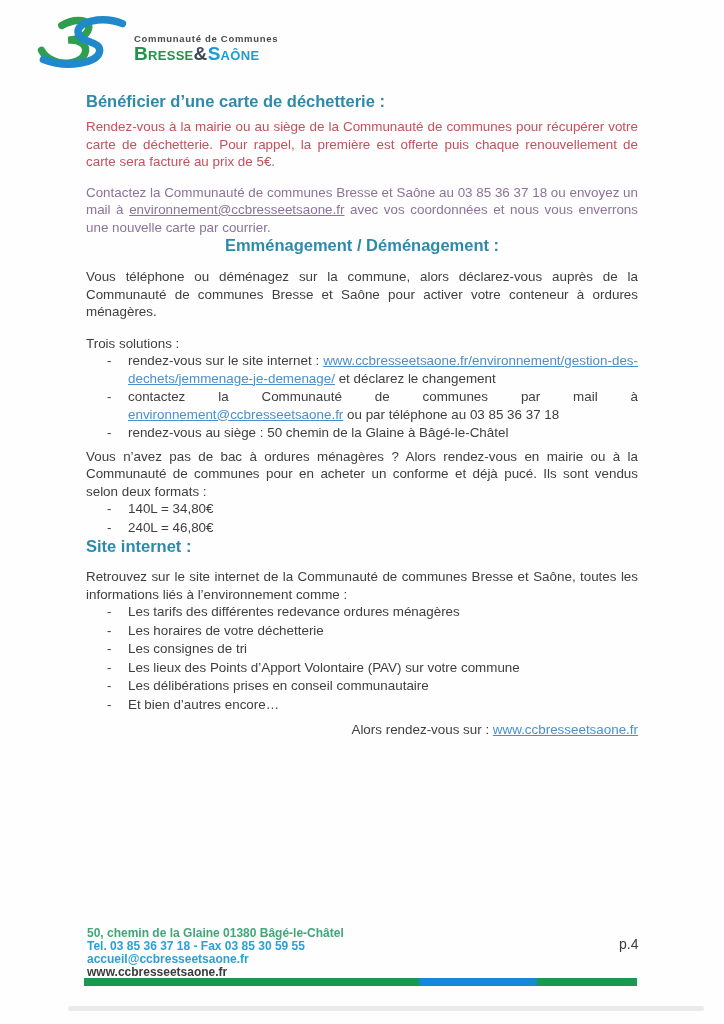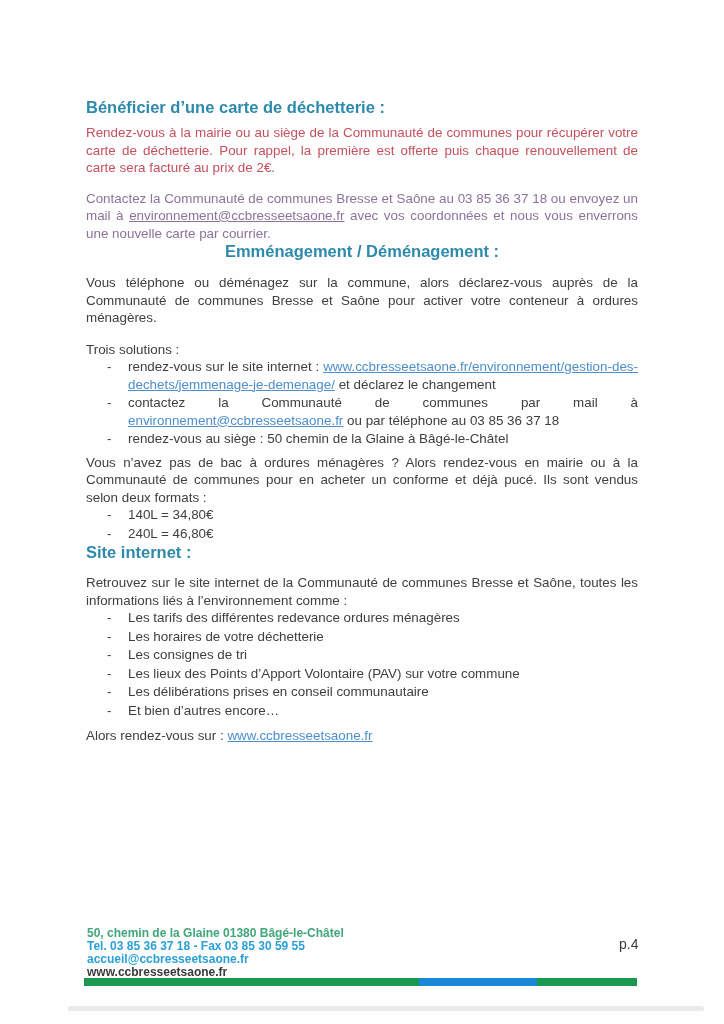--- a/index.html
+++ b/index.html
@@ -15,21 +15,21 @@
   
   .logo { position: absolute; top: 13px; left: 36px; display: flex; align-items: center; }
   .logo-mark { width: 92px; height: 58px; }
   .logo-text { margin-left: 6px; padding-top: 12px; }
   .logo-tagline { font-size: 9.5px; letter-spacing: 0.7px; color: #4a4a4a; font-weight: bold; }
   .logo-name { font-variant: small-caps; font-weight: bold; font-size: 19px; line-height: 20px; letter-spacing: 0.3px; }
   .ln-green { color: #1e9548; }
   .ln-amp { color: #3c4a52; }
   .ln-blue { color: #1b9cd4; }
   
-  .content { position: absolute; top: 98px; left: 86px; width: 552px; font-size: 13.4px; line-height: 17.5px; }
+  .content { position: absolute; top: 92px; left: 86px; width: 552px; font-size: 13.4px; line-height: 17.5px; }
   h2.sec { margin: 0; font-size: 16.5px; line-height: 19px; color: #2e8aab; font-weight: bold; }
   p { margin: 0; text-align: justify; }
   .red  { color: #c4515e; }
   .purple { color: #8d7299; }
   .purple a { color: #8d7299; }
   a.doclink { color: #4d8ecb; text-decoration: underline; }
   .mt-h1 { margin-top: 0px; }
   .p-red { margin-top: 7px; }
   .p-purple { margin-top: 13px; }
   .h-emm { margin-top: 36px; text-align: center; }
@@ -37,42 +37,54 @@
   .p-label { margin-top: 14px; }
   ul.dash { list-style: none; margin: 0; padding: 0 0 0 21px; }
   ul.dash li { position: relative; padding-left: 21px; text-align: justify; margin-bottom: 1px; }
   ul.dash li::before { content: "-"; position: absolute; left: 0; top: 0; }
   .ul-solutions { margin-top: 7px; }
   .p-bac { margin-top: 6px; }
   .ul-formats { margin-top: 12px; }
   .h-site { margin-top: 37px; }
   .p-site-intro { margin-top: 12px; }
   .ul-site { margin-top: 9px; }
-  .p-outro { margin-top: 8px; text-align: left; }
+  .p-outro { margin-top: 8px; text-align: right; }
   
   .footer-block { position: absolute; left: 87px; top: 927px; }
   .f-line { font-size: 12px; font-weight: bold; line-height: 13px; text-align: left; }
   .f-green { color: #41a679; }
   .f-blue  { color: #2ba0d6; }
   .f-dark  { color: #3b3b3b; }
   .page-num { position: absolute; left: 619px; top: 936px; font-size: 14px; color: #3b3b3b; }
   .footer-bar { position: absolute; left: 84px; top: 978px; width: 553px; height: 8px; display: flex; }
   .fb-seg { height: 100%; }
   .edge-shadow { position: absolute; left: 68px; top: 1006px; width: 636px; height: 5px; background: #eaeaea; border-radius: 3px; }
 </style>
 </head>
 <body>
 
 <div class="page">
 
+  <div class="logo">
+    <svg class="logo-mark" viewBox="0 0 100 62" xmlns="http://www.w3.org/2000/svg">
+      <path d="M28 13 C44 4 60 7 57 17 C55 25 43 29 35 29 C47 28 57 34 53 44 C49 54 30 57 18 51 C12 48 8 44 6 40" fill="none" stroke="#2f9e4f" stroke-width="8" stroke-linecap="round"></path>
+      <path d="M94 11 C72 2 42 9 46 22 C49 32 72 30 69 42 C66 54 34 60 8 50" fill="none" stroke="#2089cc" stroke-width="8" stroke-linecap="round"></path>
+    </svg>
+    <div class="logo-text">
+      <div class="logo-tagline">Communauté de Communes</div>
+      <div class="logo-name">
+        <span class="ln-green">Bresse</span><span class="ln-amp">&amp;</span><span class="ln-blue">Saône</span>
+      </div>
+    </div>
+  </div>
 
   <div class="content">
 
     <h2 class="sec mt-h1">Bénéficier d’une carte de déchetterie :</h2>
-    <p class="red p-red">Rendez-vous à la mairie ou au siège de la Communauté de communes pour récupérer votre carte de déchetterie. Pour rappel, la première est offerte puis chaque renouvellement de carte sera facturé au prix de 2€.</p>
+    <p class="red p-red">Rendez-vous à la mairie ou au siège de la Communauté de communes pour récupérer votre carte de déchetterie. Pour rappel, la première est offerte puis chaque renouvellement de carte sera facturé au prix de 5€.</p>
     <p class="purple p-purple"><span>Contactez la Communauté de communes Bresse et Saône au 03 85 36 37 18 ou envoyez un mail à </span><a href="#" class="doclink" style="color:#8d7299">environnement@ccbresseetsaone.fr</a><span> avec vos coordonnées et nous vous enverrons une nouvelle carte par courrier.</span></p>
 
     <h2 class="sec h-emm">Emménagement / Déménagement :</h2>
     <p class="p-intro">Vous téléphone ou déménagez sur la commune, alors déclarez-vous auprès de la Communauté de communes Bresse et Saône pour activer votre conteneur à ordures ménagères.</p>
     <p class="p-label">Trois solutions :</p>
     <ul class="dash ul-solutions">
       <li><span>rendez-vous sur le site internet : </span><a href="#" class="doclink">www.ccbresseetsaone.fr/environnement/gestion-des-dechets/jemmenage-je-demenage/</a><span> et déclarez le changement</span></li>
       <li><span>contactez la Communauté de communes par mail à </span><a href="#" class="doclink">environnement@ccbresseetsaone.fr</a><span> ou par téléphone au 03 85 36 37 18</span></li>
       <li>rendez-vous au siège : 50 chemin de la Glaine à Bâgé-le-Châtel</li>
     </ul>

